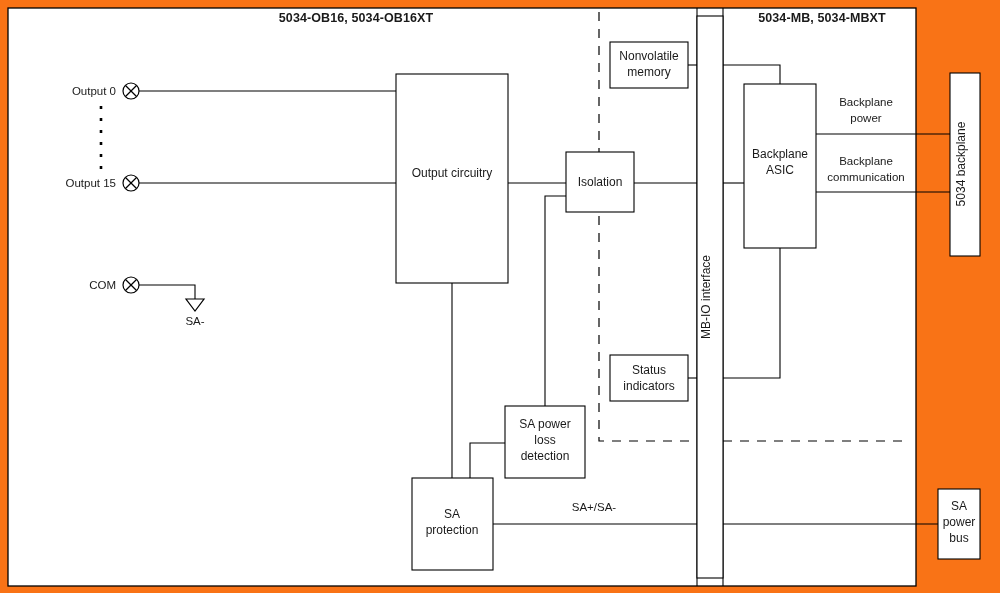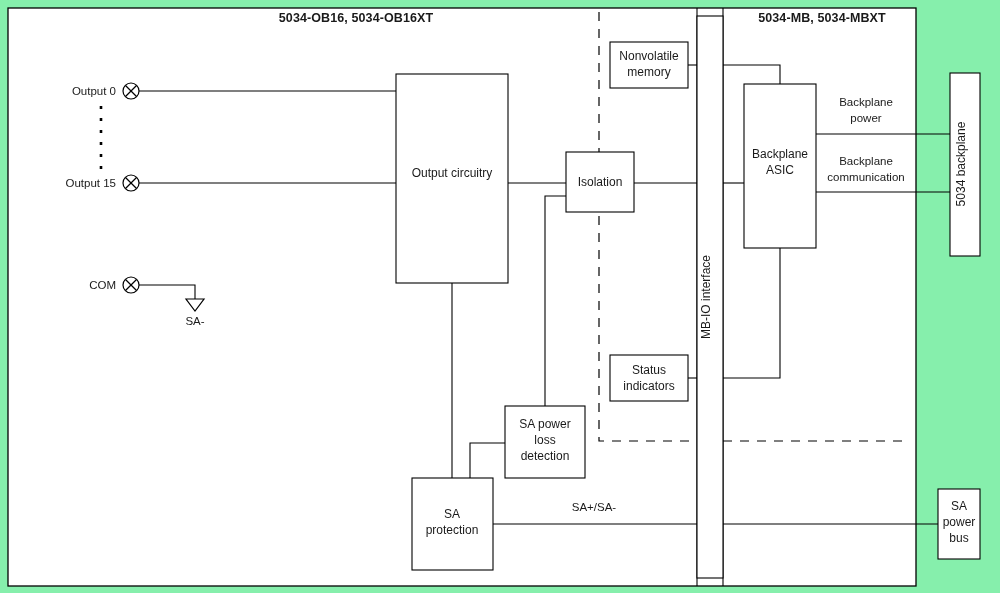--- a/index.html
+++ b/index.html
@@ -4,21 +4,21 @@
 <style>
   html, body {
     margin: 0;
     padding: 0;
     background: #ffffff;
   }
   #diagram-root {
     position: relative;
     width: 1000px;
     height: 593px;
-    background: #86efac;
+    background: #f97316;
     font-family: "Liberation Sans", sans-serif;
     overflow: hidden;
   }
   svg.diagram-svg {
     position: absolute;
     left: 0;
     top: 0;
     width: 1000px;
     height: 593px;
   }

